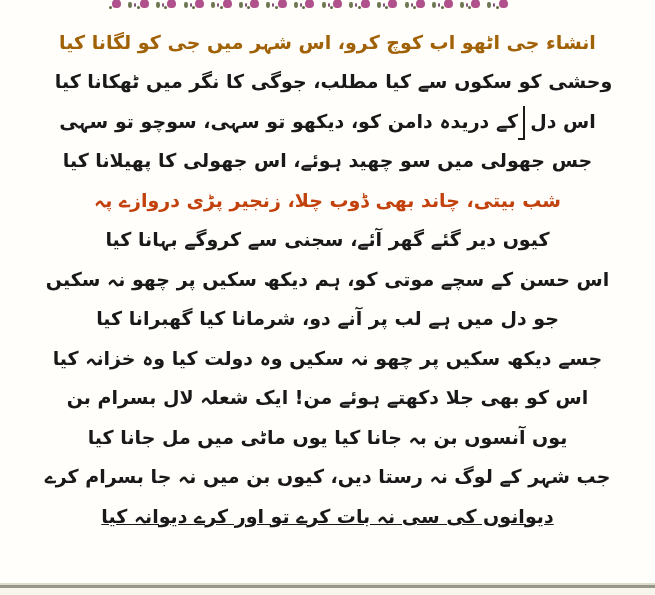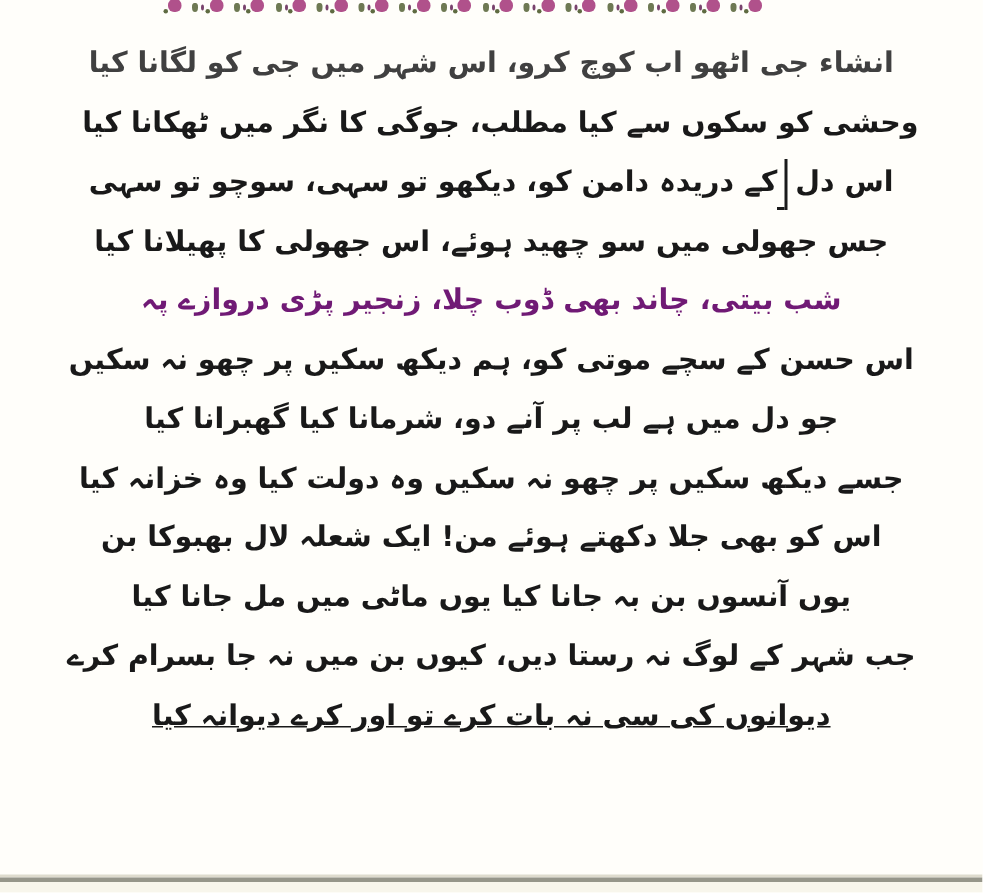--- a/index.html
+++ b/index.html
@@ -124,33 +124,34 @@
       <span class="bloom" style="background: rgb(176, 81, 139);"></span>
       <span class="sprig" style="background: rgb(95, 107, 66);"></span>
       <span class="bloom" style="background: rgb(176, 81, 139);"></span>
       <span class="sprig" style="background: rgb(95, 107, 66);"></span>
       <span class="bloom" style="background: rgb(176, 81, 139);"></span>
       <span class="sprig" style="background: rgb(95, 107, 66);"></span>
       <span class="bloom" style="background: rgb(176, 81, 139);"></span>
     </div>
 
   <div class="poem">
-    <div class="verse-line" style="color: #404040;">انشاء جی اٹھو اب کوچ کرو، اس شہر میں جی کو لگانا کیا</div>
+    <div class="verse-line" style="color: #a16207;">انشاء جی اٹھو اب کوچ کرو، اس شہر میں جی کو لگانا کیا</div>
     <div class="verse-line" style="color: rgb(25, 25, 25); padding-left: 12px;">وحشی کو سکوں سے کیا مطلب، جوگی کا نگر میں ٹھکانا کیا</div>
     <div class="verse-line" style="color: rgb(25, 25, 25);">
       <span>اس دل</span>
       <span class="text-caret" style="background: rgb(26, 26, 26);"></span>
       <span>کے دریدہ دامن کو، دیکھو تو سہی، سوچو تو سہی</span>
     </div>
     <div class="verse-line" style="color: rgb(25, 25, 25);">جس جھولی میں سو چھید ہوئے، اس جھولی کا پھیلانا کیا</div>
-    <div class="verse-line" style="color: #701a75;">شب بیتی، چاند بھی ڈوب چلا، زنجیر پڑی دروازے پہ</div>
+    <div class="verse-line" style="color: #c2410c;">شب بیتی، چاند بھی ڈوب چلا، زنجیر پڑی دروازے پہ</div>
+    <div class="verse-line" style="color: rgb(25, 25, 25);">کیوں دیر گئے گھر آئے، سجنی سے کروگے بہانا کیا</div>
     <div class="verse-line" style="color: rgb(25, 25, 25);">اس حسن کے سچے موتی کو، ہم دیکھ سکیں پر چھو نہ سکیں</div>
     <div class="verse-line" style="color: rgb(25, 25, 25);">جو دل میں ہے لب پر آنے دو، شرمانا کیا گھبرانا کیا</div>
     <div class="verse-line" style="color: rgb(25, 25, 25);">جسے دیکھ سکیں پر چھو نہ سکیں وہ دولت کیا وہ خزانہ کیا</div>
-    <div class="verse-line" style="color: rgb(25, 25, 25);">اس کو بھی جلا دکھتے ہوئے من! ایک شعلہ لال بھبوکا بن</div>
+    <div class="verse-line" style="color: rgb(25, 25, 25);">اس کو بھی جلا دکھتے ہوئے من! ایک شعلہ لال بسرام بن</div>
     <div class="verse-line" style="color: rgb(25, 25, 25);">یوں آنسوں بن بہ جانا کیا یوں ماٹی میں مل جانا کیا</div>
     <div class="verse-line" style="color: rgb(25, 25, 25);">جب شہر کے لوگ نہ رستا دیں، کیوں بن میں نہ جا بسرام کرے</div>
     <div class="verse-line" style="color: rgb(25, 25, 25); text-decoration: underline;">دیوانوں کی سی نہ بات کرے تو اور کرے دیوانہ کیا</div>
   </div>
 
   <div class="bottom-divider">
     <div class="hairline-light" style="background: rgb(222, 219, 205);"></div>
     <div class="hairline-dark" style="background: rgb(150, 150, 138);"></div>
     <div class="lower-strip" style="background: rgb(248, 246, 236);"></div>
   </div>

